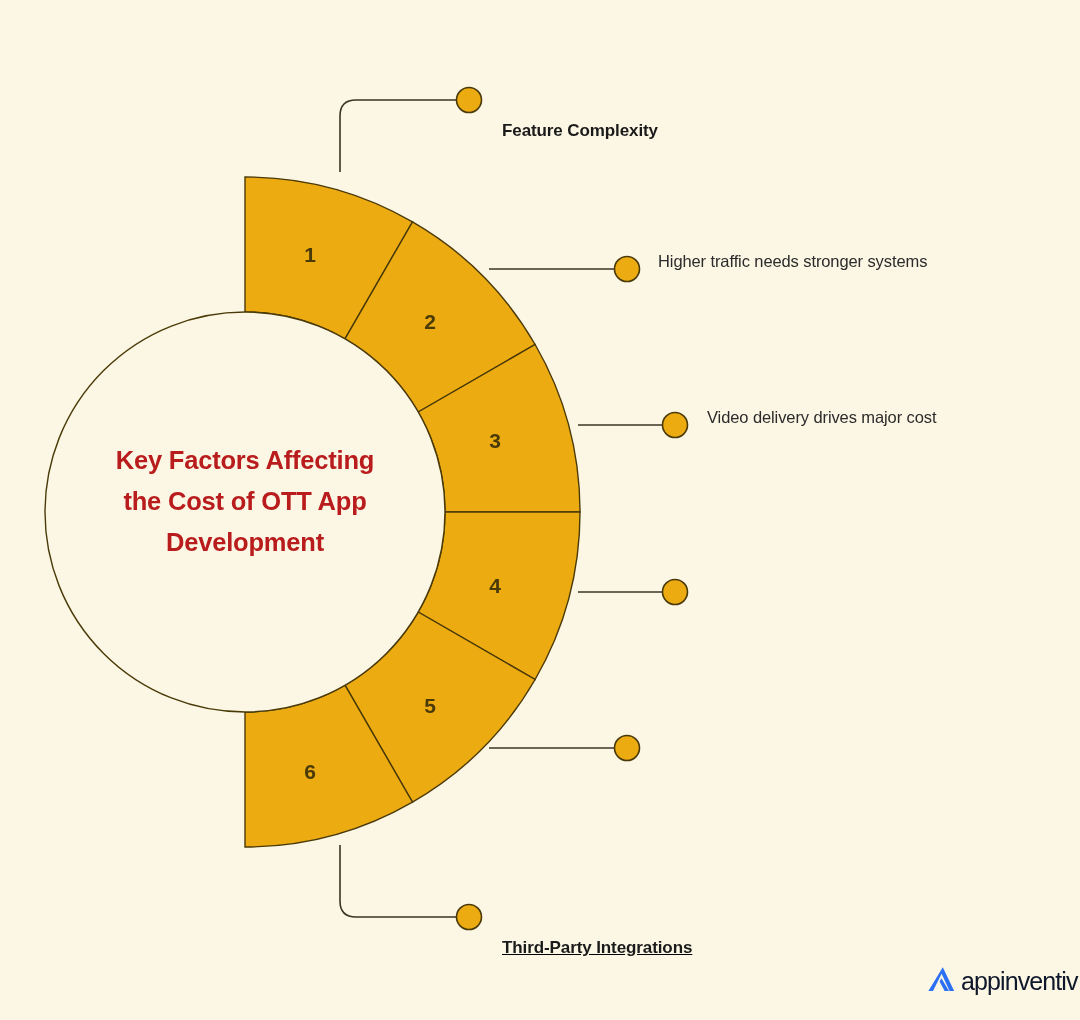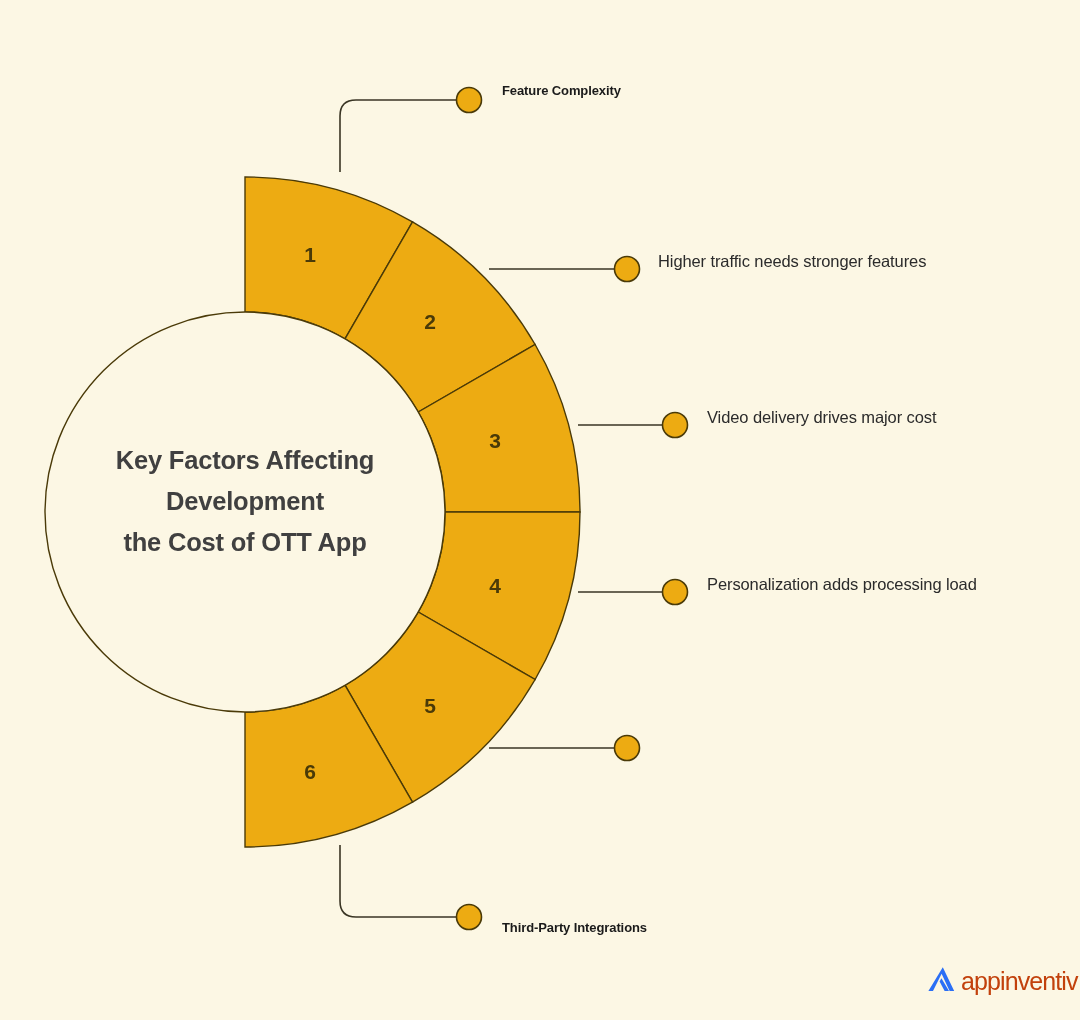--- a/index.html
+++ b/index.html
@@ -27,36 +27,37 @@
   
   .center-title {
     position: absolute;
     left: 65px;
     top: 440px;
     width: 360px;
     text-align: center;
     font-size: 25.5px;
     font-weight: bold;
     line-height: 41px;
-    color: #404040;
+    color: #b91c1c;
     letter-spacing: -0.2px;
   }
   .center-title .tline { display: block; white-space: nowrap; }
 
   
   .callout {
     position: absolute;
   }
   .callout .c-title {
-    font-size: 13px;
+    font-size: 17px;
     font-weight: bold;
     color: #1A1A1A;
     line-height: 22px;
     white-space: nowrap;
     letter-spacing: -0.1px;
+    margin-top: 40px;
   }
   .callout .c-sub {
     font-size: 16.5px;
     font-weight: normal;
     color: #2B2B2B;
     line-height: 23px;
     white-space: nowrap;
     margin-top: 2px;
     letter-spacing: -0.1px;
   }
@@ -80,21 +81,21 @@
     left: 925px;
     top: 962px;
     display: flex;
     align-items: center;
     gap: 2px;
   }
   .logo-mark { display: block; }
   .logo-text {
     font-size: 25px;
     font-weight: normal;
-    color: #c2410c;
+    color: #0f172a;
     letter-spacing: -0.9px;
     line-height: 26px;
   }
 </style>
 </head>
 <body>
 
 <div id="infographic">
 
   <svg id="diagram-svg" width="1080" height="1020" viewBox="0 0 1080 1020" style="position:absolute;left:0;top:0;">
@@ -123,49 +124,48 @@
         <circle cx="627" cy="269" r="12.5" fill="#EDAB12" stroke="#4A3A08" stroke-width="1.6"></circle>
         <circle cx="675" cy="425" r="12.5" fill="#EDAB12" stroke="#4A3A08" stroke-width="1.6"></circle>
         <circle cx="675" cy="592" r="12.5" fill="#EDAB12" stroke="#4A3A08" stroke-width="1.6"></circle>
         <circle cx="627" cy="748" r="12.5" fill="#EDAB12" stroke="#4A3A08" stroke-width="1.6"></circle>
         <circle cx="469" cy="917" r="12.5" fill="#EDAB12" stroke="#4A3A08" stroke-width="1.6"></circle>
       </g>
   </svg>
 
   <div class="center-title">
     <span class="tline">Key Factors Affecting</span>
+    <span class="tline">the Cost of OTT App</span>
     <span class="tline">Development</span>
-    <span class="tline">the Cost of OTT App</span>
   </div>
 
   <div id="numbers-layer">
       <div class="seg-num" style="left: 310px; top: 255px;">1</div>
       <div class="seg-num" style="left: 430px; top: 322px;">2</div>
       <div class="seg-num" style="left: 495px; top: 441px;">3</div>
       <div class="seg-num" style="left: 495px; top: 586px;">4</div>
       <div class="seg-num" style="left: 430px; top: 706px;">5</div>
       <div class="seg-num" style="left: 310px; top: 772px;">6</div>
     </div>
 
   <div id="callouts-layer">
       <div class="callout" style="left: 502px; top: 80px;">
         <div class="c-title">Feature Complexity</div>
       </div>
       <div class="callout" style="left: 658px; top: 248px;">
-        <div class="c-sub">Higher traffic needs stronger features</div>
+        <div class="c-sub">Higher traffic needs stronger systems</div>
       </div>
       <div class="callout" style="left: 707px; top: 404px;">
         <div class="c-sub">Video delivery drives major cost</div>
       </div>
       <div class="callout" style="left: 707px; top: 571px;">
-        <div class="c-sub">Personalization adds processing load</div>
       </div>
       <div class="callout" style="left: 658px; top: 727px;">
       </div>
-      <div class="callout" style="left: 502px; top: 917px;">
+      <div class="callout" style="left: 502px; top: 897px; text-decoration: underline;">
         <div class="c-title">Third-Party Integrations</div>
       </div>
     </div>
 
   <div class="logo">
     <span class="logo-mark">
       <svg width="34" height="34" viewBox="0 0 34 34" aria-hidden="true">
         <path d="M17.8 5.2 L29.2 29.0 L24.6 29.0 L16.6 11.8 L8.0 29.0 L3.4 29.0 Z" fill="#2B6FF5"></path>
         <path d="M16.4 16.2 L24.0 29.0 L19.6 29.0 L14.6 19.6 Z" fill="#2B6FF5"></path>
       </svg>

